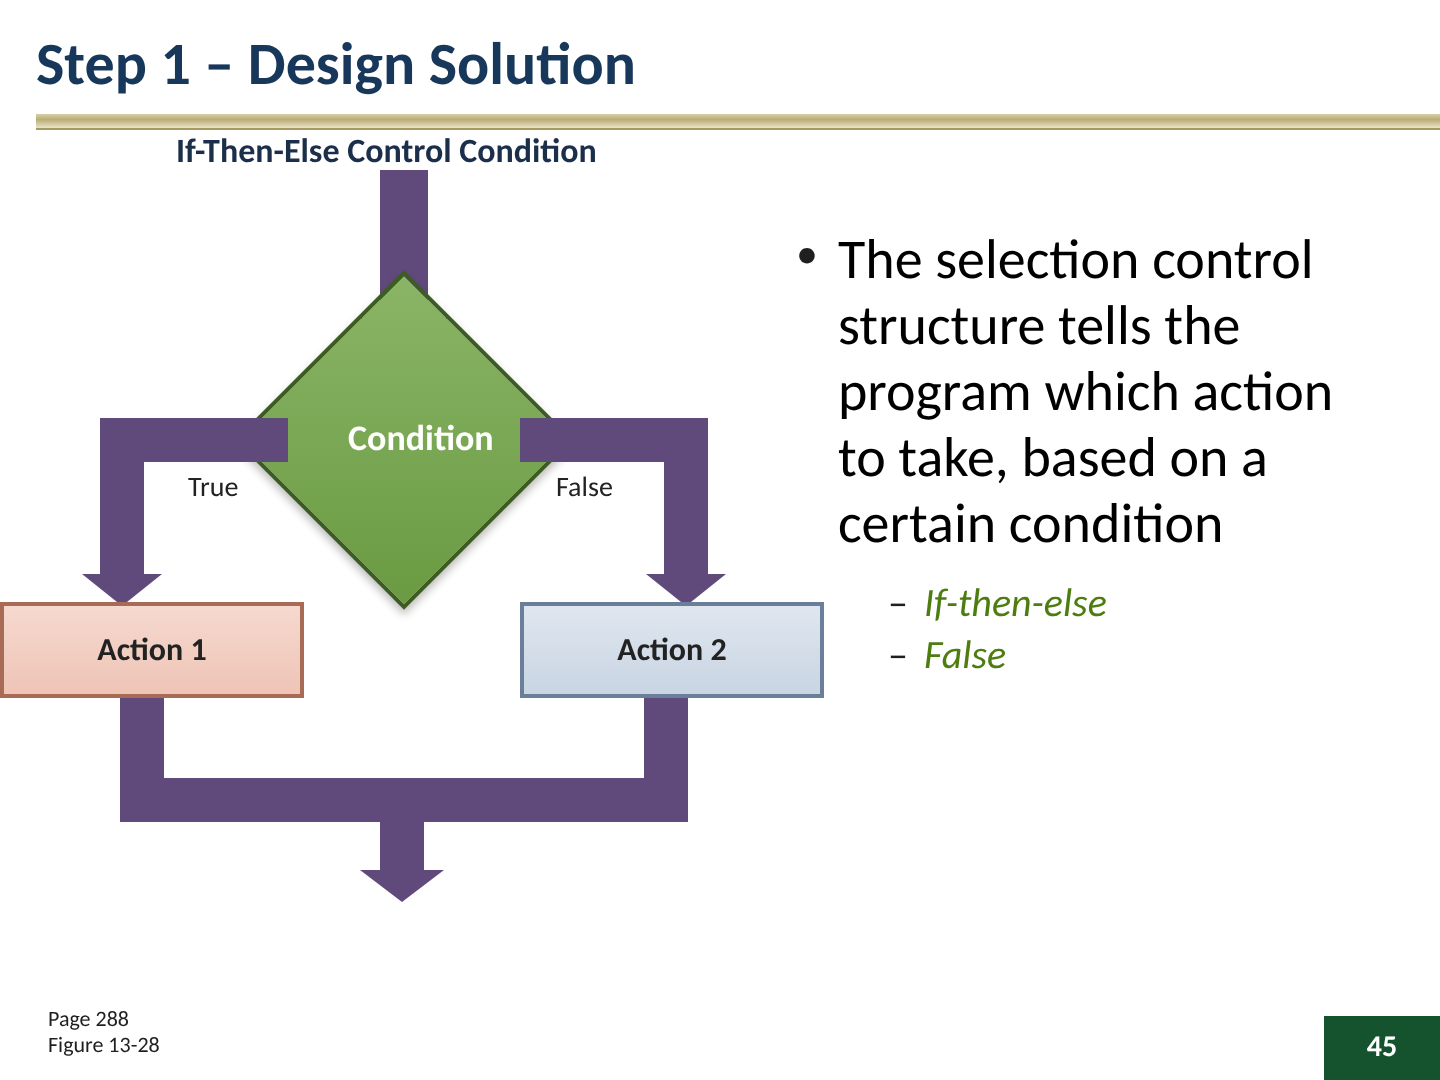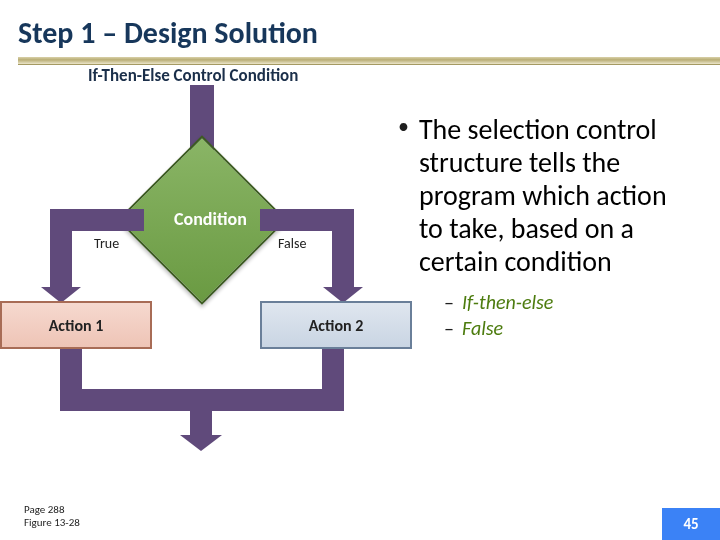--- a/index.html
+++ b/index.html
@@ -208,21 +208,21 @@
     text-align: center;
     font-size: 13px;
     color: #1f1f1f;
   }
   .slide-num {
     position: absolute;
     right: 0;
     bottom: 0;
     width: 58px;
     height: 32px;
-    background: #3b82f6;
+    background: #14532d;
     color: #fff;
     font-size: 15px;
     font-weight: bold;
     display: flex;
     align-items: center;
     justify-content: center;
     margin-left: 16px;
   }
 </style>
 </head>

